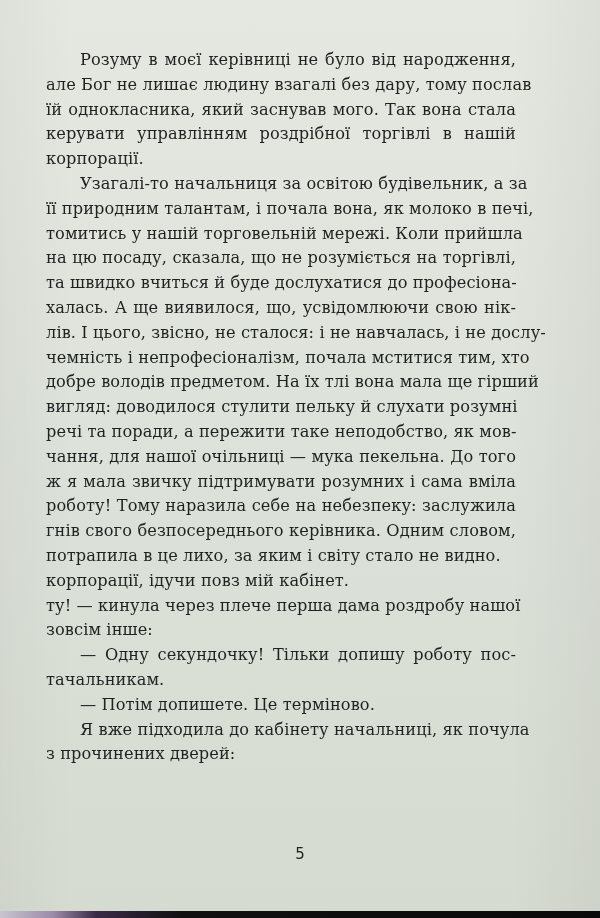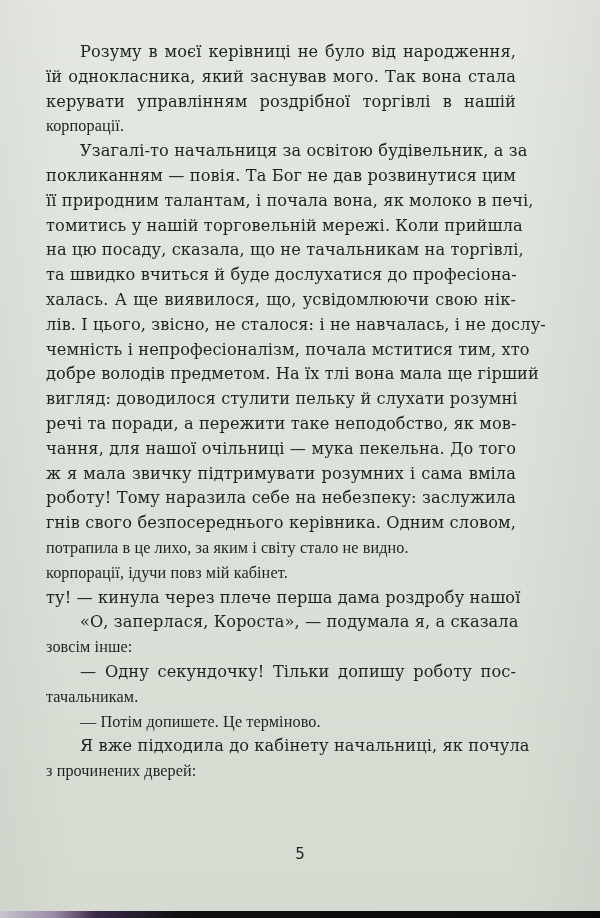--- a/index.html
+++ b/index.html
@@ -8,77 +8,76 @@
     background: linear-gradient(180deg, #e4e8e0 0%, #dde2da 45%, #d6dbd2 100%);
     font-family: "DejaVu Serif", "Liberation Serif", serif;
     color: #1e2220;
   }
   .page-shade {
     position: absolute; inset: 0;
     background: linear-gradient(90deg, rgba(0,0,0,0.03) 0%, rgba(0,0,0,0) 12%, rgba(0,0,0,0) 85%, rgba(0,0,0,0.04) 100%);
     pointer-events: none;
   }
   .text-block {
-    position: absolute; left: 46px; top: 40px; width: 470px;
+    position: absolute; left: 46px; top: 48px; width: 470px;
     font-size: 16.2px; line-height: 24.8px;
     letter-spacing: 0.1px;
   }
   .line { display: block; text-align: justify; text-align-last: justify; white-space: nowrap; }
-  .line.last { text-align-last: left; font-family: Liberation Serif, serif; }
+  .line.last { text-align-last: left; }
   .line.indent { padding-left: 34px; }
   .page-number {
     position: absolute; left: 0; width: 600px; top: 845px; text-align: center;
     font-family: "DejaVu Sans", "Liberation Sans", sans-serif; font-size: 15px; color: #222;
   }
   .bottom-strip {
     position: absolute; left: 0; right: 0; top: 911px; height: 7px;
     background: linear-gradient(90deg, #c9c5cf 0%, #9a8aa8 9%, #3a2a48 16%, #111 30%, #0a0a0a 100%);
   }
 </style>
 </head>
 <body>
 
 <div class="page-shade"></div>
 
 <div class="text-block">
 
   <div>
     <span class="line indent">Розуму в моєї керівниці не було від народження,</span>
+    <span class="line">але Бог не лишає людину взагалі без дару, тому послав</span>
     <span class="line">їй однокласника, який заснував мого. Так вона стала</span>
     <span class="line">керувати управлінням роздрібної торгівлі в нашій</span>
     <span class="line last">корпорації.</span>
   </div>
 
   <div>
     <span class="line indent">Узагалі-то начальниця за освітою будівельник, а за</span>
-    <span class="line">покликанням — повія. Та Бог не дав розвинутися цим</span>
     <span class="line">її природним талантам, і почала вона, як молоко в печі,</span>
     <span class="line">томитись у нашій торговельній мережі. Коли прийшла</span>
-    <span class="line">на цю посаду, сказала, що не тачальникам на торгівлі,</span>
+    <span class="line">на цю посаду, сказала, що не розуміється на торгівлі,</span>
     <span class="line">та швидко вчиться й буде дослухатися до професіона-</span>
     <span class="line">халась. А ще виявилося, що, усвідомлюючи свою нік-</span>
     <span class="line">лів. І цього, звісно, не сталося: і не навчалась, і не дослу-</span>
     <span class="line">чемність і непрофесіоналізм, почала мститися тим, хто</span>
     <span class="line">добре володів предметом. На їх тлі вона мала ще гірший</span>
     <span class="line">вигляд: доводилося стулити пельку й слухати розумні</span>
     <span class="line">речі та поради, а пережити таке неподобство, як мов-</span>
     <span class="line">чання, для нашої очільниці — мука пекельна. До того</span>
     <span class="line">ж я мала звичку підтримувати розумних і сама вміла</span>
     <span class="line">роботу! Тому наразила себе на небезпеку: заслужила</span>
     <span class="line">гнів свого безпосереднього керівника. Одним словом,</span>
     <span class="line last">потрапила в це лихо, за яким і світу стало не видно.</span>
   </div>
 
   <div>
     <span class="line last">корпорації, ідучи повз мій кабінет.</span>
     <span class="line">ту! — кинула через плече перша дама роздробу нашої</span>
   </div>
 
   <div>
-    <span class="line indent">«О, заперлася, Короста», — подумала я, а сказала</span>
     <span class="line last">зовсім інше:</span>
   </div>
 
   <div>
     <span class="line indent">— Одну секундочку! Тільки допишу роботу пос-</span>
     <span class="line last">тачальникам.</span>
   </div>
 
   <div>
     <span class="line indent last">— Потім допишете. Це терміново.</span>

